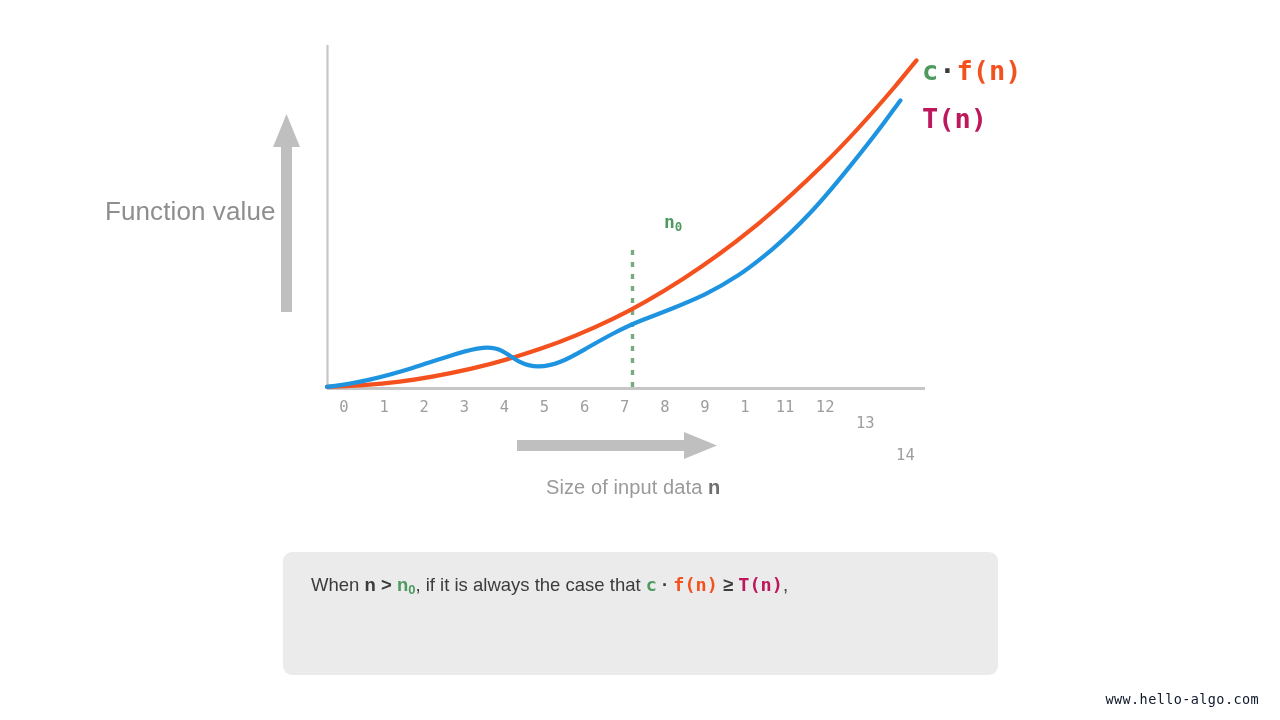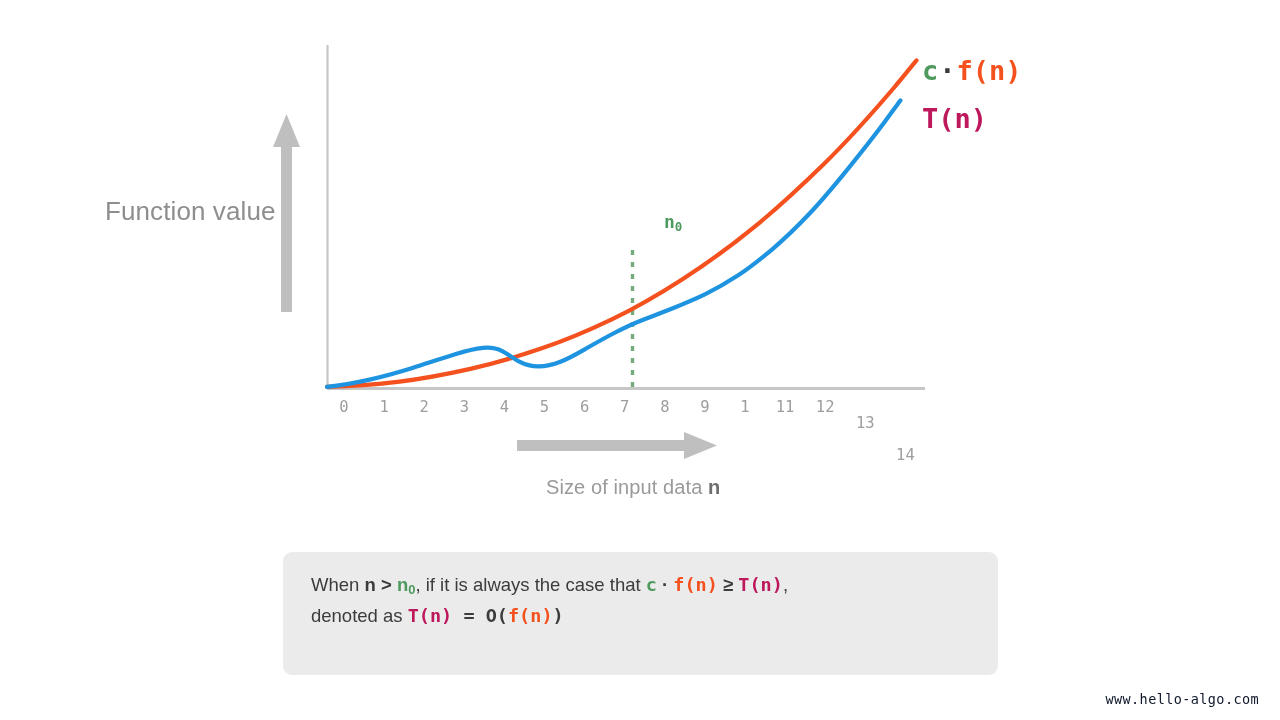--- a/index.html
+++ b/index.html
@@ -234,19 +234,18 @@
 
   <div class="legend-item" id="legend-cfn"><span class="c-green">c</span><span class="dot-op">·</span><span class="c-orange">f(n)</span></div>
 
   <div class="legend-item" id="legend-tn"><span class="c-blue">T(n)</span></div>
 
   <div id="caption-box">
 
     <div class="cap-line"><span>When </span><span class="b">n</span><span class="b"> &gt; </span><span class="b c-green">n</span><span class="b c-green sub">0</span><span>, if it is always the case that </span><span class="mono c-green">c</span><span class="b"> · </span><span class="mono c-orange">f(n)</span><span class="b"> ≥ </span><span class="mono c-blue">T(n)</span><span>,</span></div>
 
 
-    <div class="cap-line"><span>denoted as </span><span class="mono c-blue">T(n)</span><span class="mono c-dark"> = O(</span><span class="mono c-orange">f(n)</span><span class="mono c-dark">)</span></div>
 
   </div>
 
   <div id="footer-watermark">www.hello-algo.com</div>
 
 </div>
 
 </body></html>

